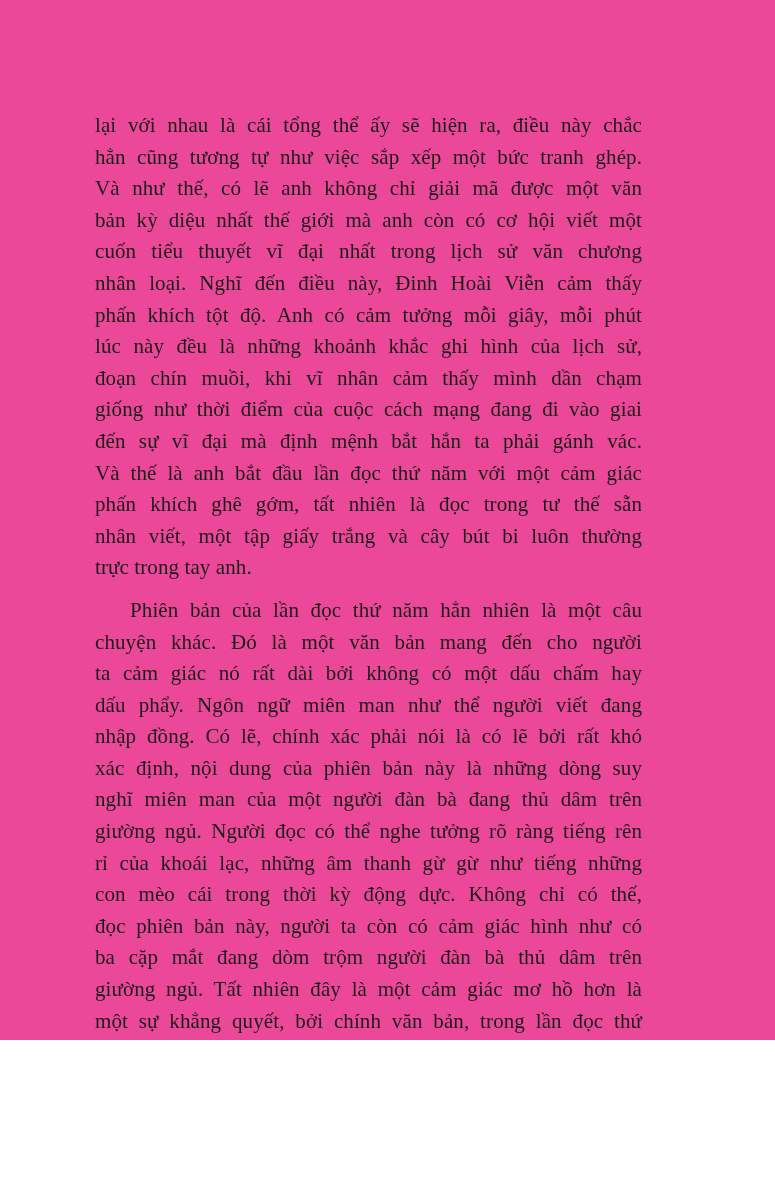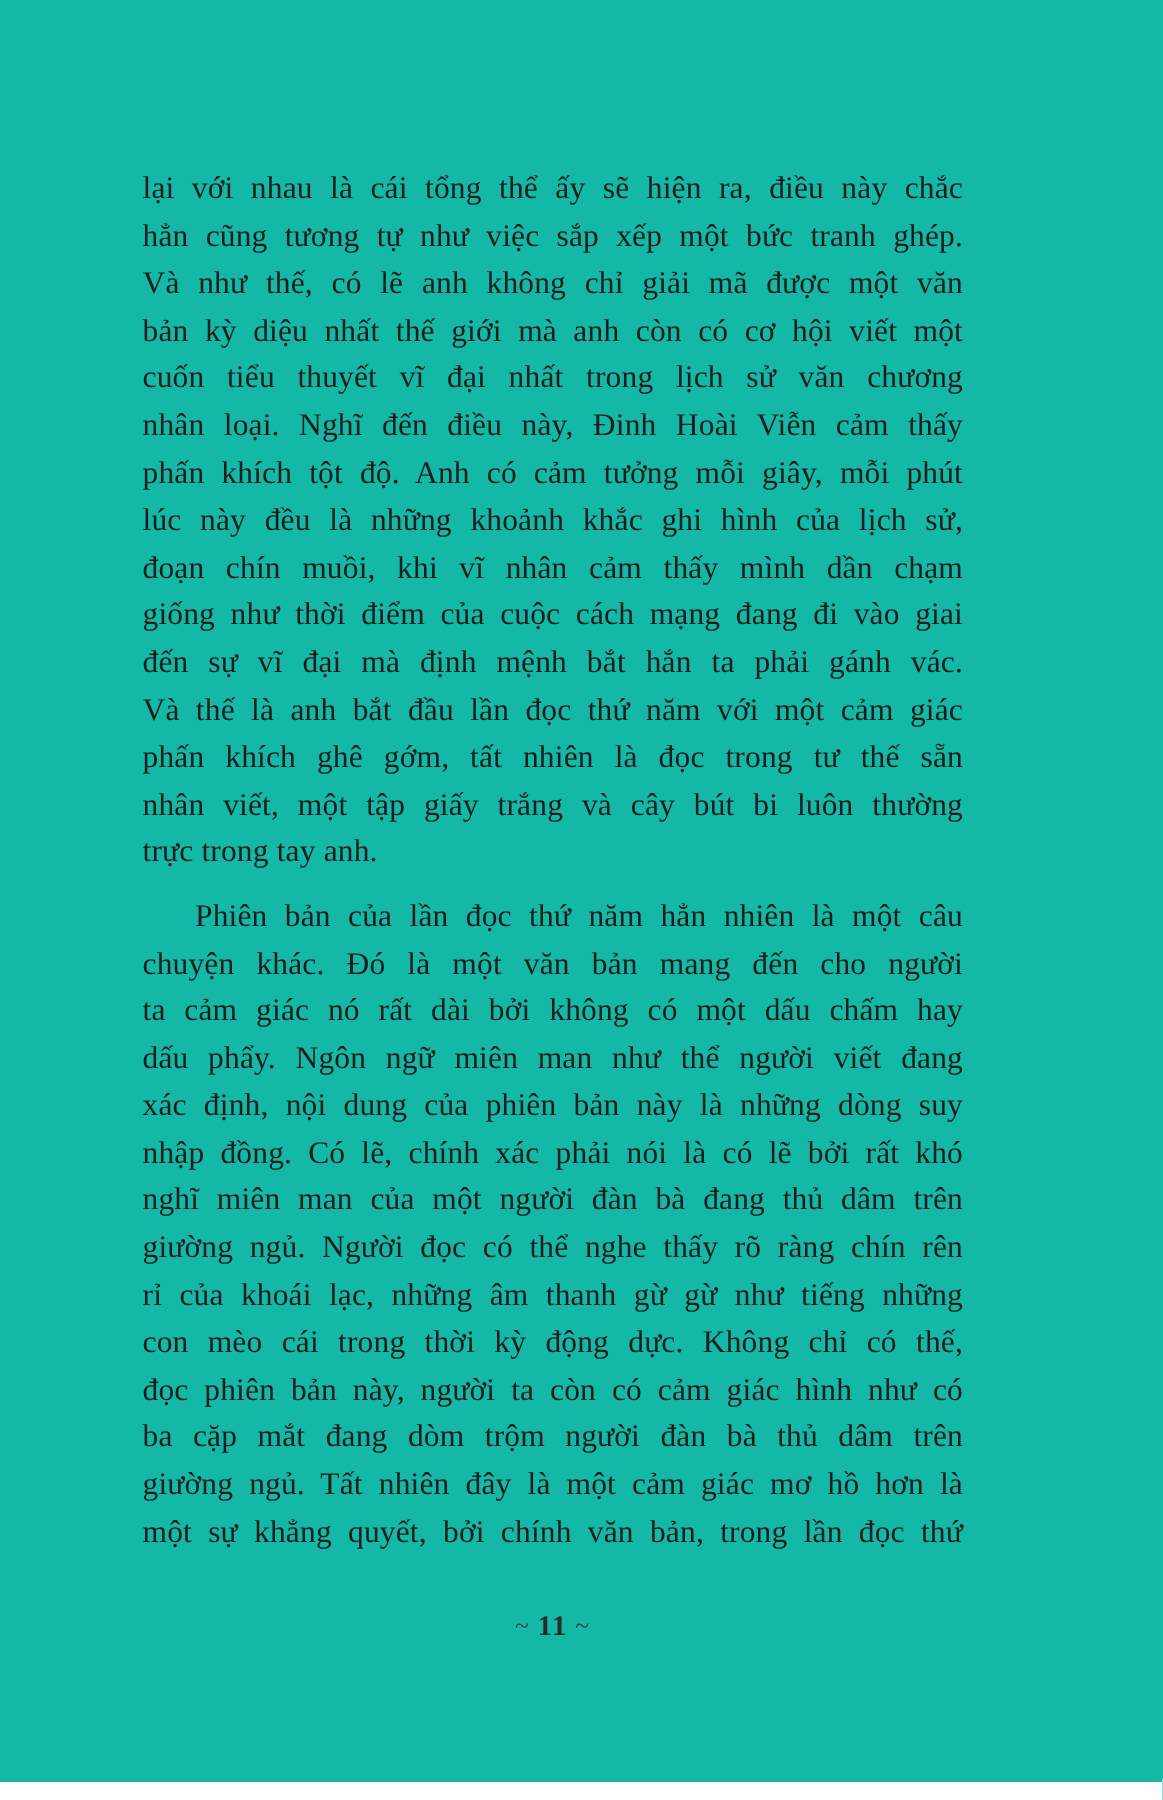--- a/index.html
+++ b/index.html
@@ -4,22 +4,22 @@
 <title>Book Page</title>
 <style>
   html, body {
     margin: 0;
     padding: 0;
     background: #ffffff;
   }
   .page {
     position: relative;
     width: 775px;
-    height: 1188px;
-    background: #14b8a6;
+    height: 1040px;
+    background: #ec4899;
     overflow: hidden;
     font-family: "Liberation Serif", "DejaVu Serif", serif;
     color: #1c1c1c;
   }
   .text-block {
     position: absolute;
     left: 95px;
     top: 110px;
     width: 547px;
   }
@@ -87,24 +87,24 @@
         <div class="line">Và thế là anh bắt đầu lần đọc thứ năm với một cảm giác</div>
         <div class="line">phấn khích ghê gớm, tất nhiên là đọc trong tư thế sẵn</div>
         <div class="line">nhân viết, một tập giấy trắng và cây bút bi luôn thường</div>
         <div class="line">trực trong tay anh.</div>
       </div>
       <div class="paragraph">
         <div class="line first-line">Phiên bản của lần đọc thứ năm hẳn nhiên là một câu</div>
         <div class="line">chuyện khác. Đó là một văn bản mang đến cho người</div>
         <div class="line">ta cảm giác nó rất dài bởi không có một dấu chấm hay</div>
         <div class="line">dấu phẩy. Ngôn ngữ miên man như thể người viết đang</div>
+        <div class="line">nhập đồng. Có lẽ, chính xác phải nói là có lẽ bởi rất khó</div>
         <div class="line">xác định, nội dung của phiên bản này là những dòng suy</div>
-        <div class="line">nhập đồng. Có lẽ, chính xác phải nói là có lẽ bởi rất khó</div>
         <div class="line">nghĩ miên man của một người đàn bà đang thủ dâm trên</div>
-        <div class="line">giường ngủ. Người đọc có thể nghe thấy rõ ràng chín rên</div>
+        <div class="line">giường ngủ. Người đọc có thể nghe tưởng rõ ràng tiếng rên</div>
         <div class="line">rỉ của khoái lạc, những âm thanh gừ gừ như tiếng những</div>
         <div class="line">con mèo cái trong thời kỳ động dực. Không chỉ có thế,</div>
         <div class="line">đọc phiên bản này, người ta còn có cảm giác hình như có</div>
         <div class="line">ba cặp mắt đang dòm trộm người đàn bà thủ dâm trên</div>
         <div class="line">giường ngủ. Tất nhiên đây là một cảm giác mơ hồ hơn là</div>
         <div class="line">một sự khẳng quyết, bởi chính văn bản, trong lần đọc thứ</div>
       </div>
     </div>
   <div class="page-number">
     <span class="tilde">~</span><span class="num">11</span><span class="tilde">~</span>

